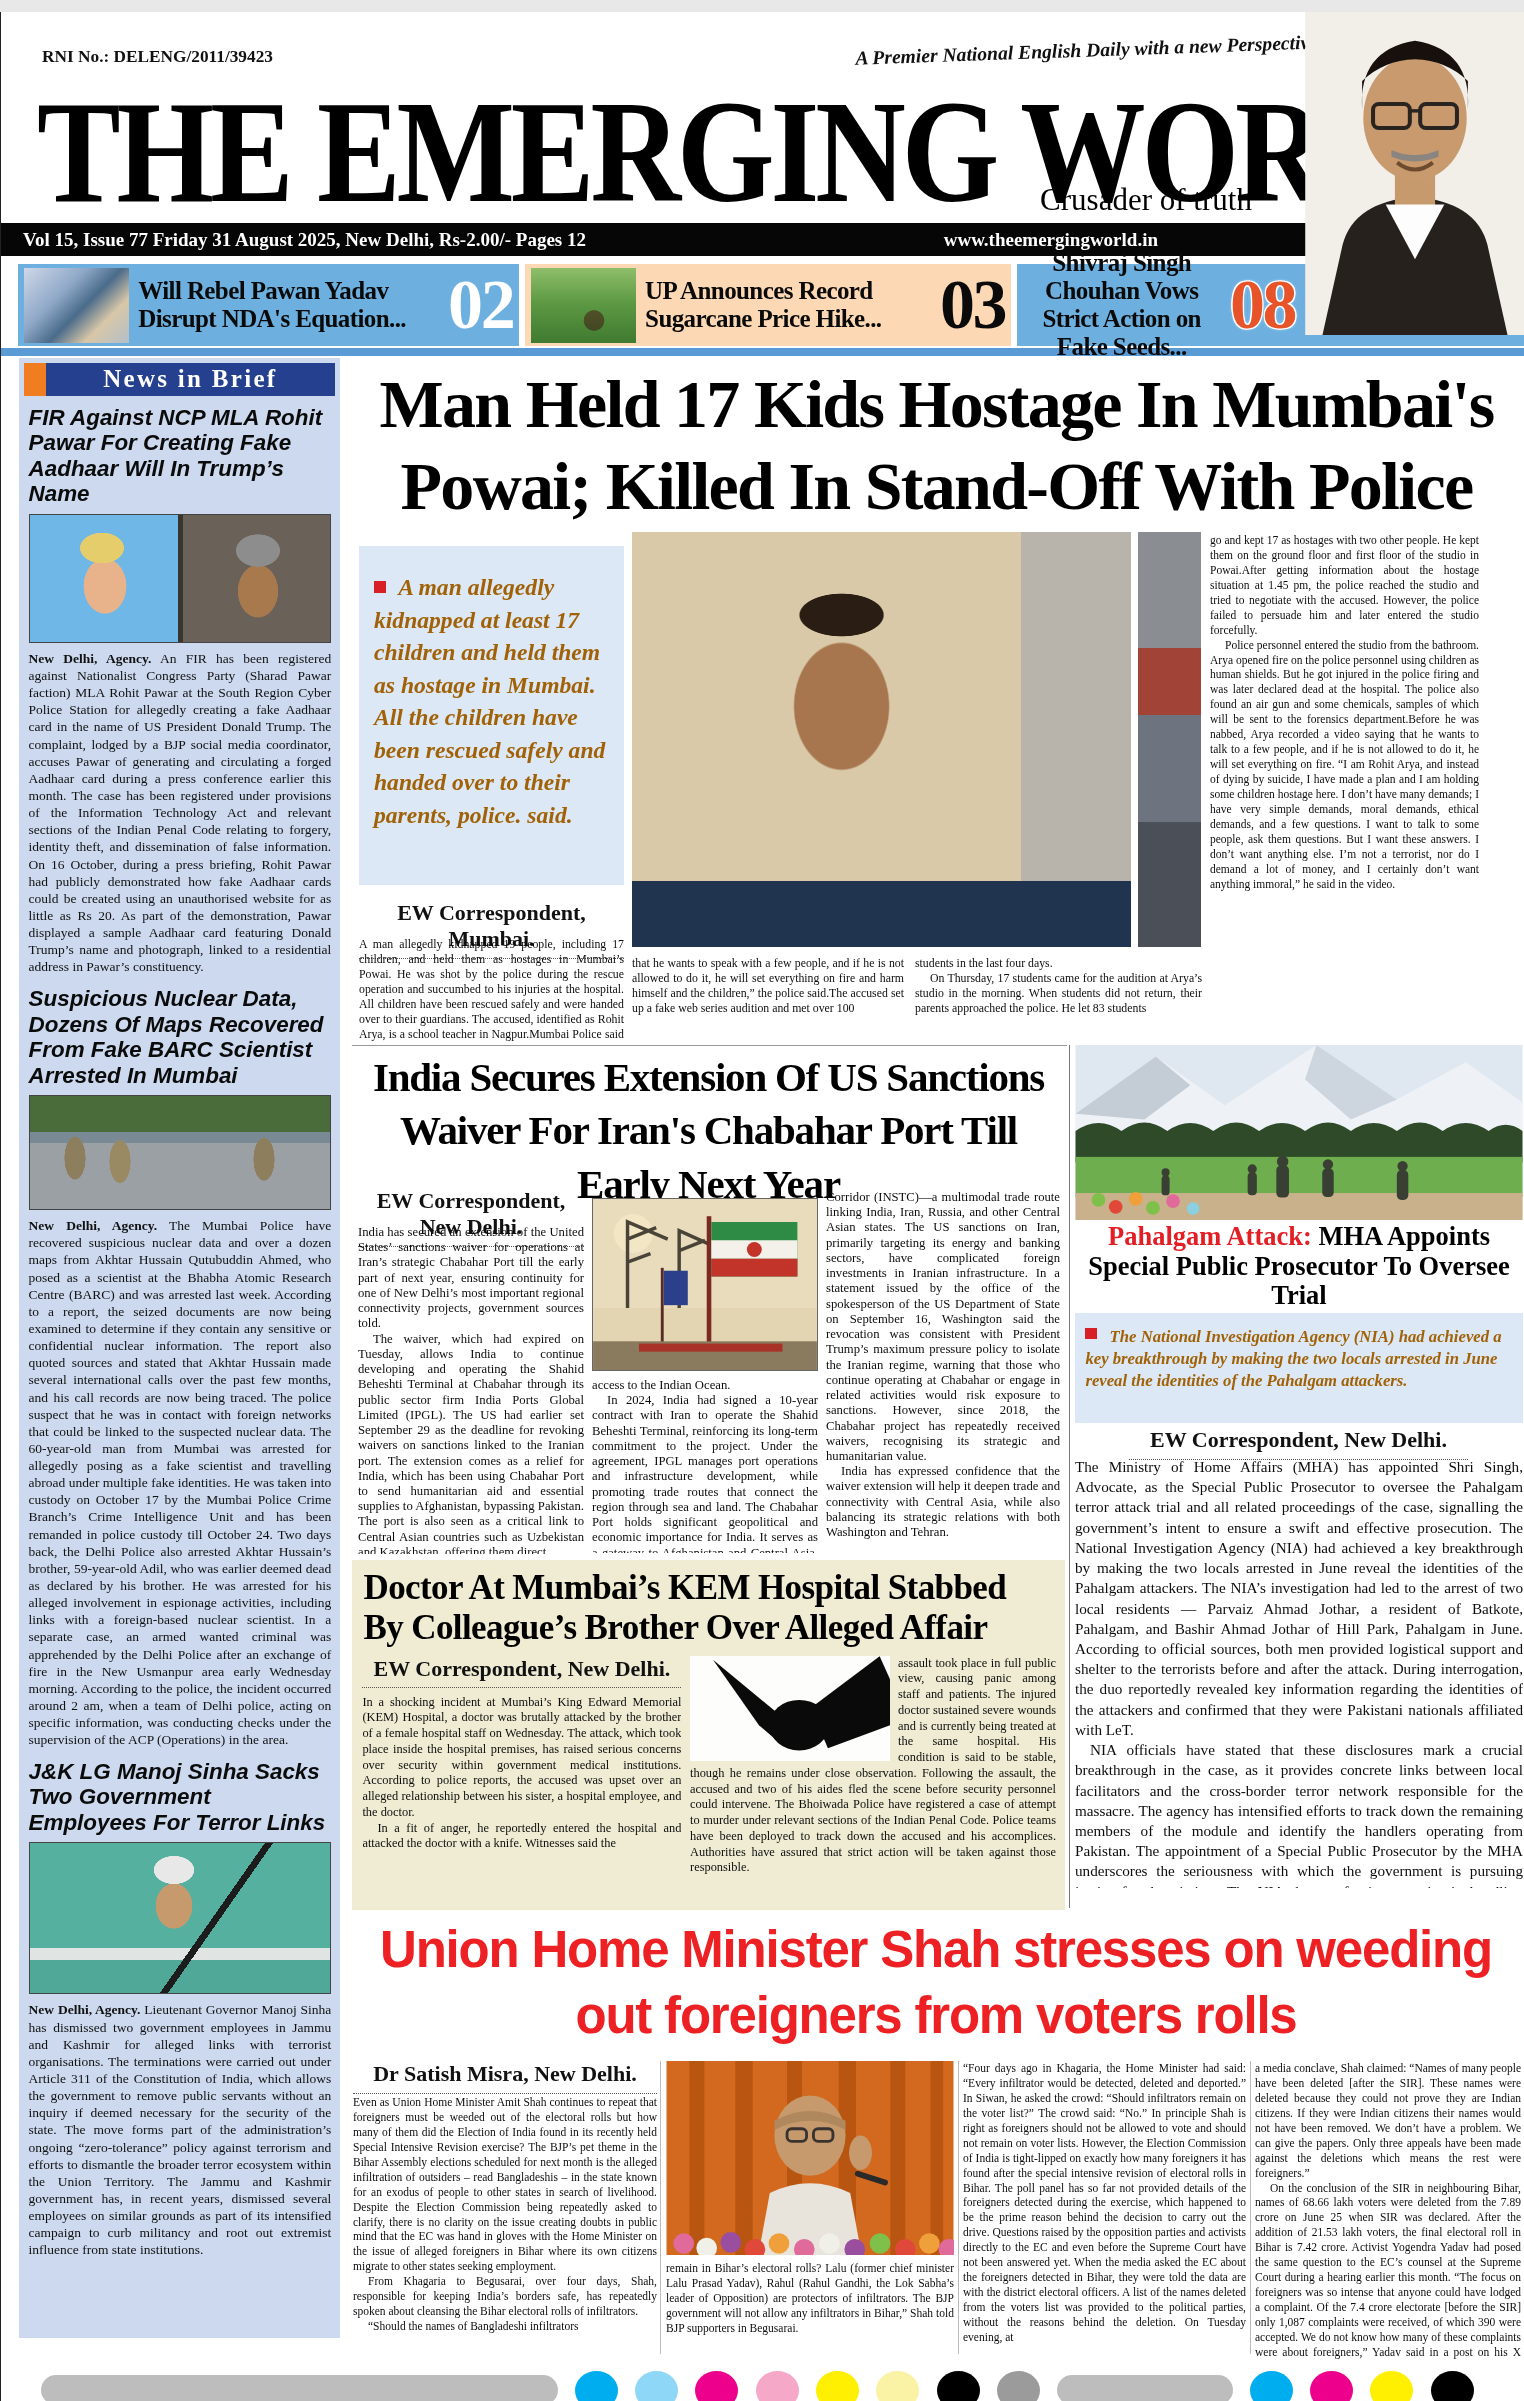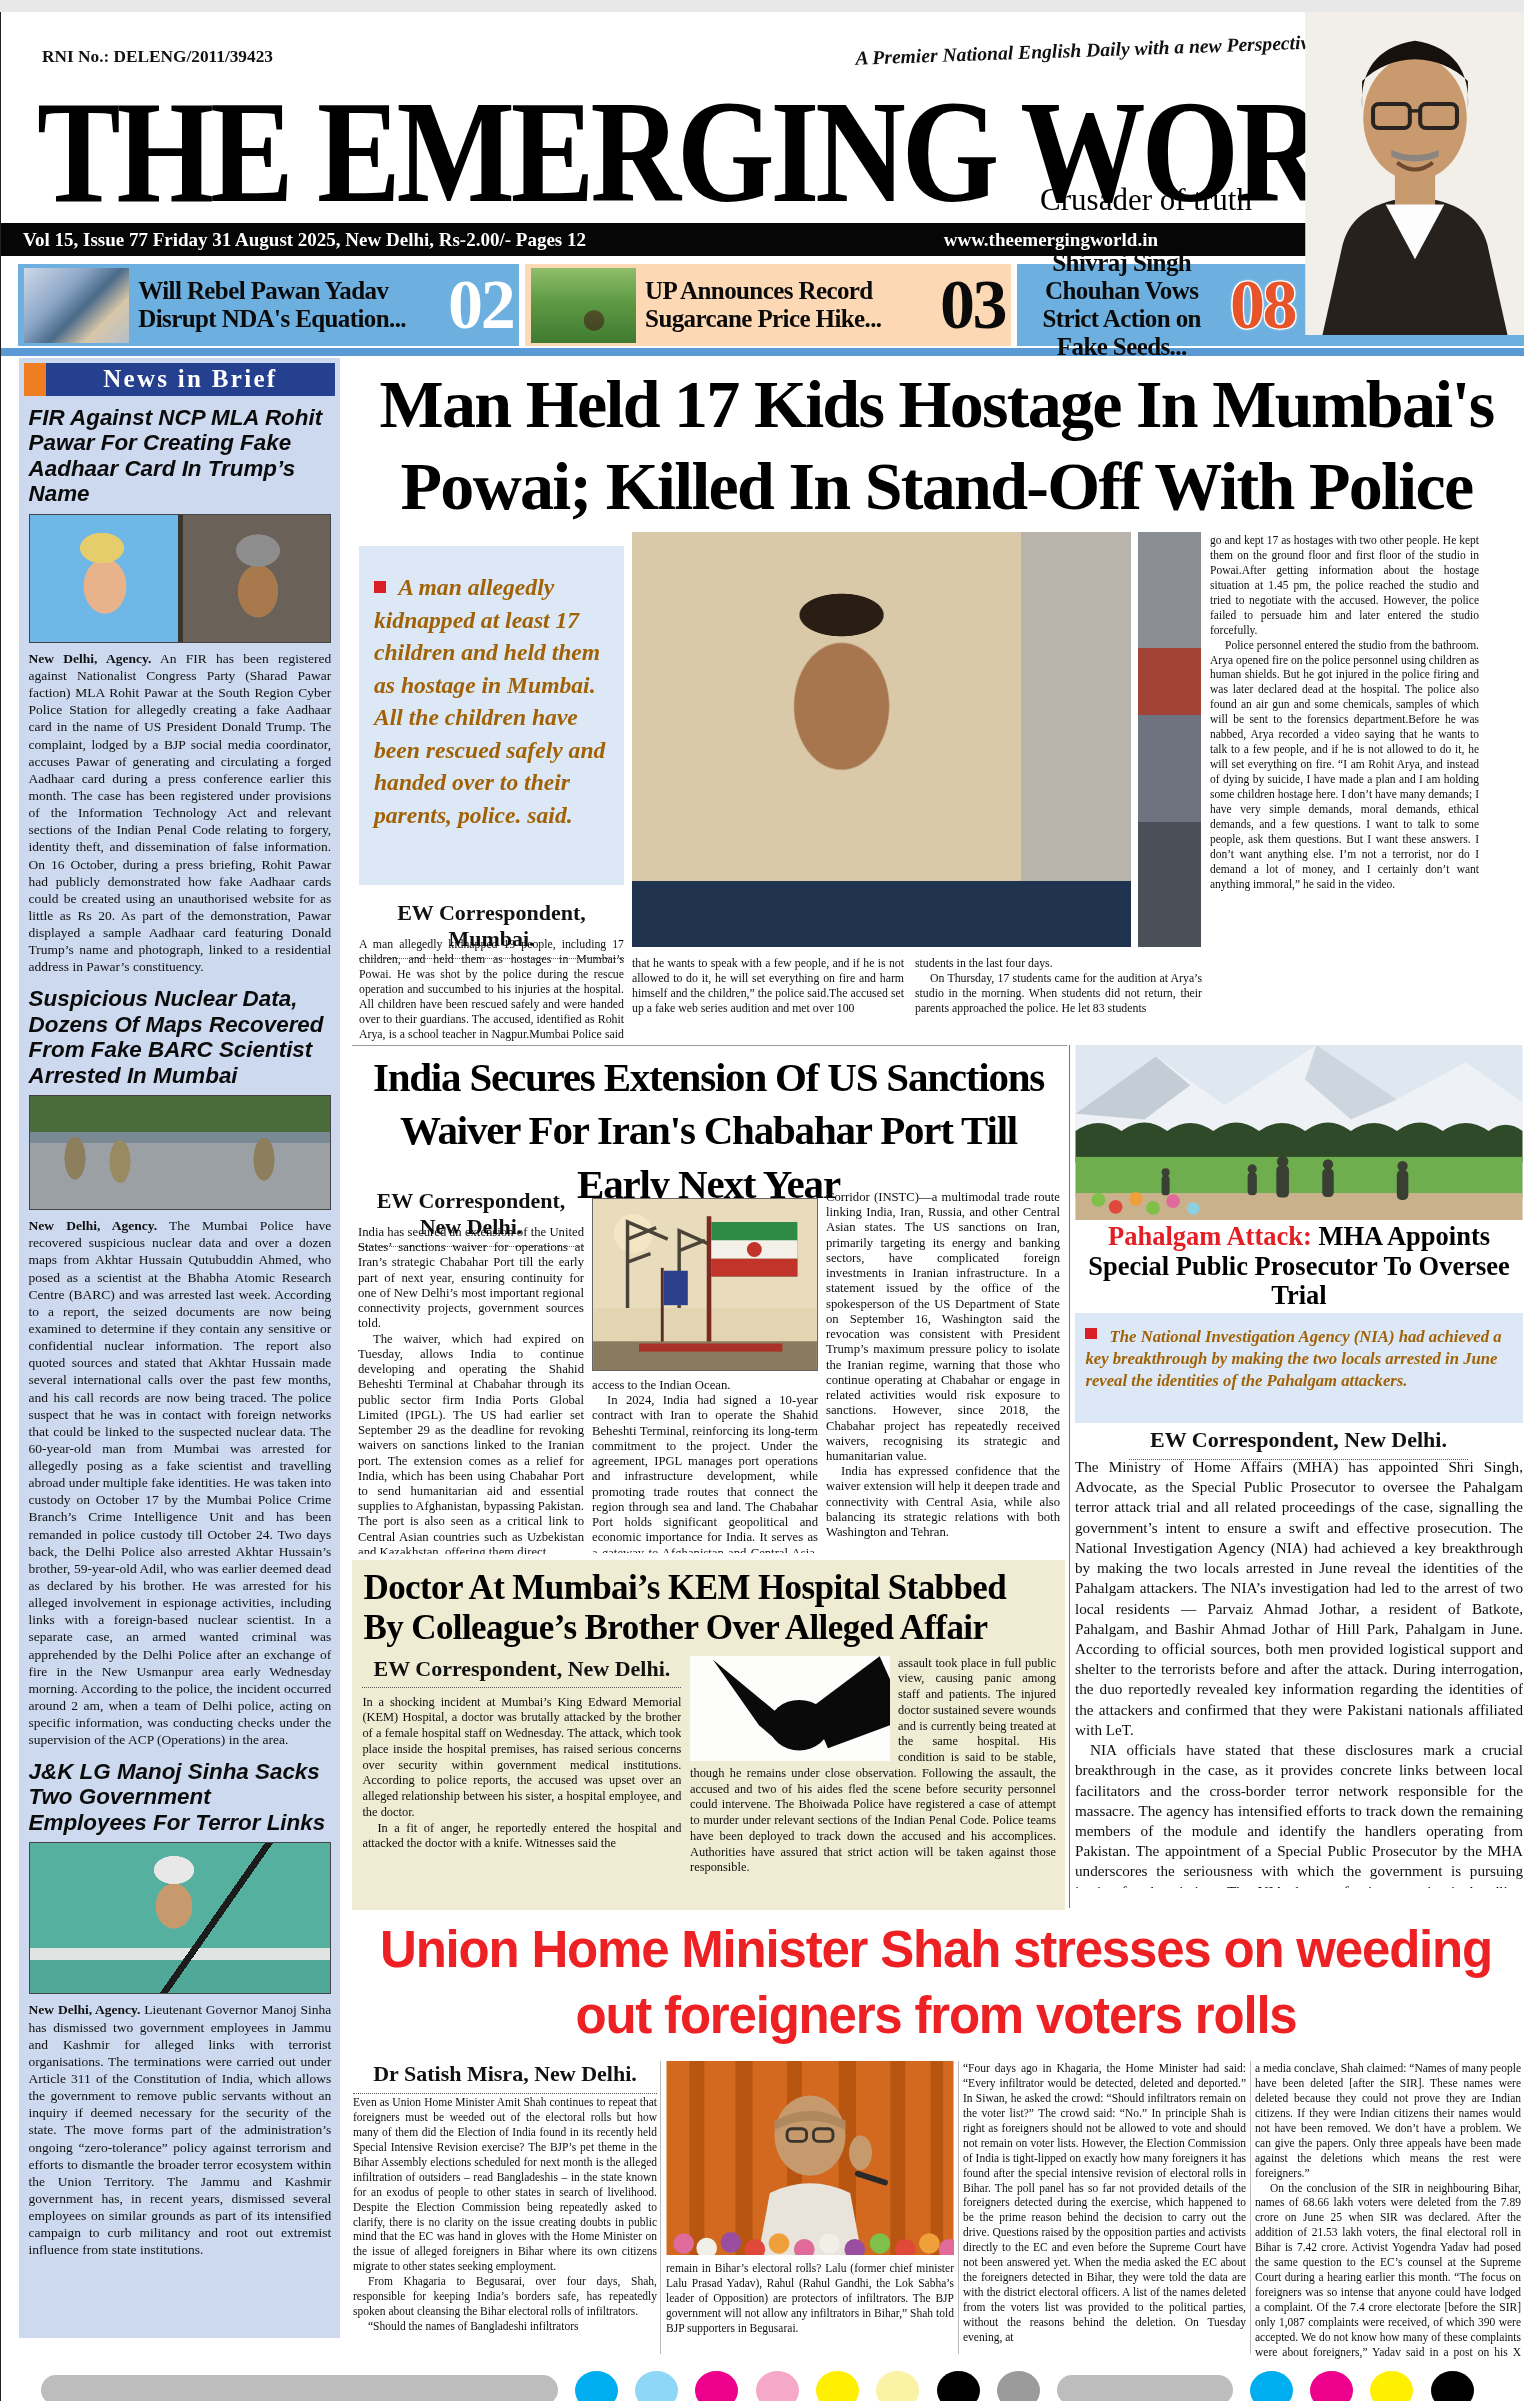--- a/index.html
+++ b/index.html
@@ -161,21 +161,21 @@
   </div>
   <div class="blue-strip"></div>
 
   <div class="sidebar">
     <div class="brief-header">
       <div class="orange"></div>
       <div class="bar">News in Brief</div>
     </div>
 
     <div>
-      <div class="brief-headline">FIR Against NCP MLA Rohit Pawar For Creating Fake Aadhaar Card In Trump’s Name</div>
+      <div class="brief-headline">FIR Against NCP MLA Rohit Pawar For Creating Fake Aadhaar Will In Trump’s Name</div>
       <div class="brief-photo ph1" style="background:
              radial-gradient(ellipse 36px 25px at 24% 26%, #e6cd6c 60%, transparent 62%),
              radial-gradient(ellipse 35px 45px at 25% 56%, #e8b38a 60%, transparent 62%),
              radial-gradient(ellipse 36px 26.5px at 76% 28%, #8d8d8d 60%, transparent 62%),
              radial-gradient(ellipse 33px 43px at 76% 60%, #a9794e 60%, transparent 62%),
              linear-gradient(90deg, #6fb7e6 0 49.5%, #3a342e 49.5% 51%, #6a6258 51% 100%)"></div>
       <p class="brief-body"><b class="lead">New Delhi, Agency.</b> <span>An FIR has been registered against Nationalist Congress Party (Sharad Pawar faction) MLA Rohit Pawar at the South Region Cyber Police Station for allegedly creating a fake Aadhaar card in the name of US President Donald Trump. The complaint, lodged by a BJP social media coordinator, accuses Pawar of generating and circulating a forged Aadhaar card during a press conference earlier this month. The case has been registered under provisions of the Information Technology Act and relevant sections of the Indian Penal Code relating to forgery, identity theft, and dissemination of false information. On 16 October, during a press briefing, Rohit Pawar had publicly demonstrated how fake Aadhaar cards could be created using an unauthorised website for as little as Rs 20. As part of the demonstration, Pawar displayed a sample Aadhaar card featuring Donald Trump’s name and photograph, linked to a residential address in Pawar’s constituency.</span></p>
     </div>
 
     <div>

